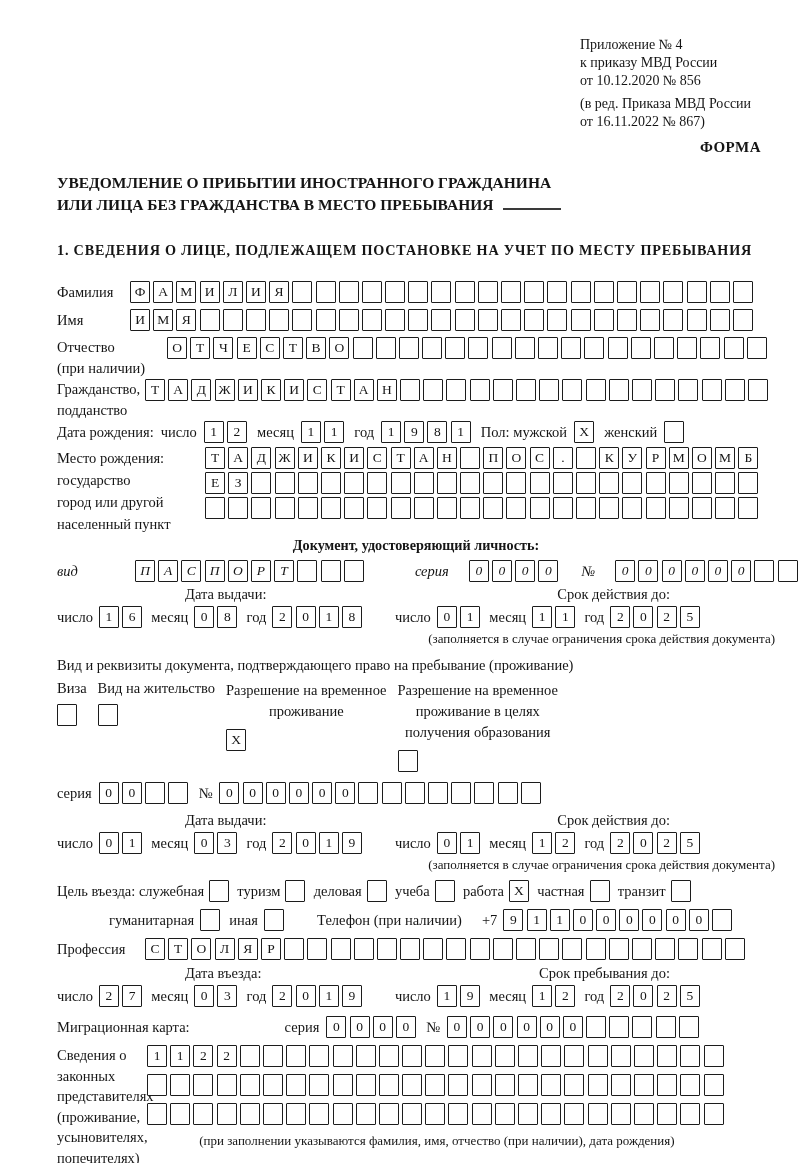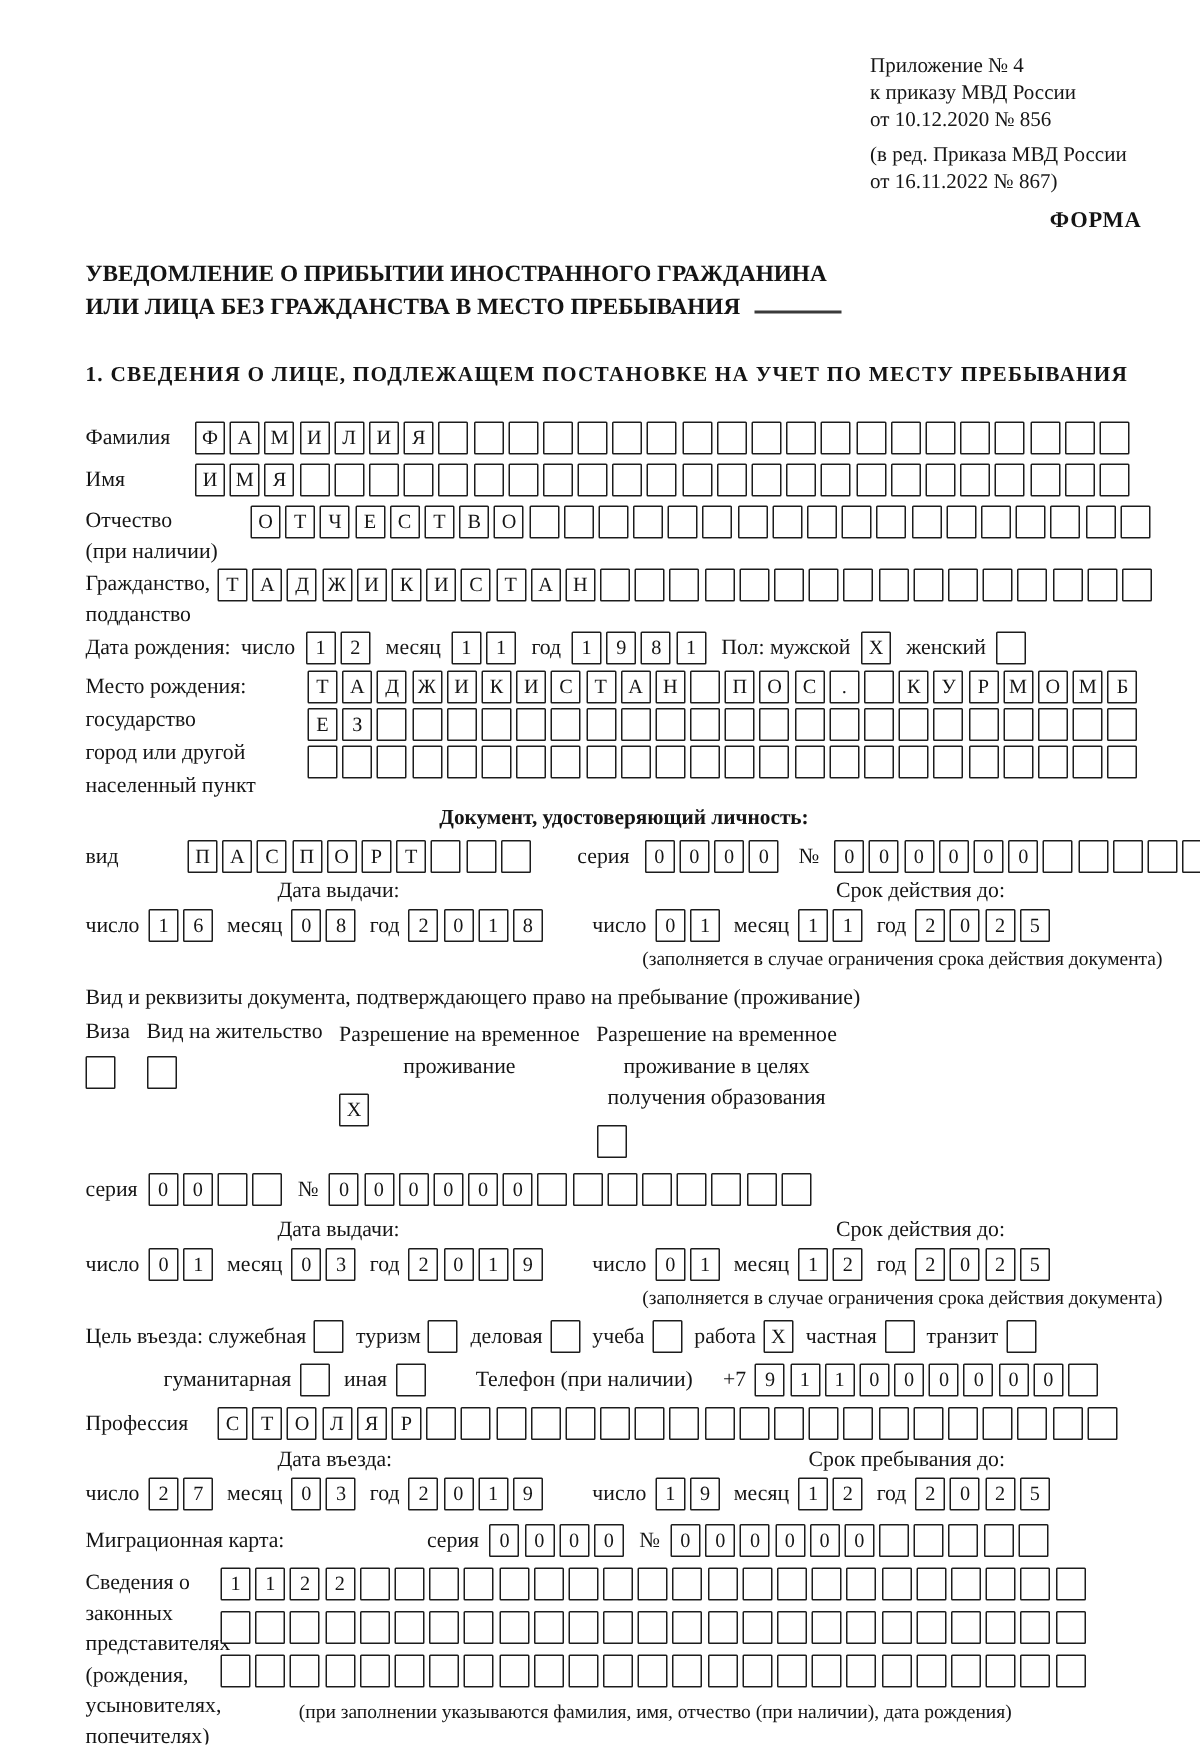--- a/index.html
+++ b/index.html
@@ -30,21 +30,21 @@
   .lblcol{flex:none;line-height:21px;}
   .lbl-patron{width:110px;}
   .lbl-citiz{width:88px;}
   .r-patron,.r-citiz{margin-bottom:0;} .gap8{width:8px;flex:none;}
   .r-dob{margin-bottom:4px;gap:7px;}
   
   .bp{display:flex;align-items:flex-start;margin-bottom:2px;font-size:14.5px;}
   .bp .lbls{width:148px;flex:none;line-height:22px;}
   .bp .rows .cells{display:flex;margin-bottom:3px;}
   .center-b{font-weight:bold;text-align:center;font-size:14.2px;margin:2px 0 6px 0;}
-  .r-vid{gap:10px;margin-bottom:4px;}
+  .r-vid{gap:20px;margin-bottom:4px;font-style:italic;}
   .lbl-vid{width:58px;}
   
   .dhead{display:flex;font-size:14.5px;margin-bottom:3px;}
   .dh-l{margin-left:128px;}
   .dh-r{margin-left:auto;margin-right:105px;}
   .dr{display:flex;align-items:center;margin-bottom:3px;font-size:14.5px;}
   .dr .grp{display:flex;align-items:center;gap:6px;}
   .dr .grp.right{margin-left:auto;margin-right:72px;}
   .vnote{font-size:13px;text-align:right;margin-bottom:7px;}
   .para{font-size:14.5px;line-height:22px;}
@@ -695,21 +695,21 @@
         <span class="cell"></span>
         <span class="cell"></span>
       </span>
   </div>
 
   <div class="legal">
     <div class="lbls">
       <div>Сведения о</div>
       <div>законных</div>
       <div>представителях</div>
-      <div>(рождения,</div>
+      <div>(проживание,</div>
       <div>усыновителях,</div>
       <div>попечителях)</div>
     </div>
     <div class="rows">
       <div class="cells">
           <span class="cell">1</span>
           <span class="cell">1</span>
           <span class="cell">2</span>
           <span class="cell">2</span>
           <span class="cell"></span>

